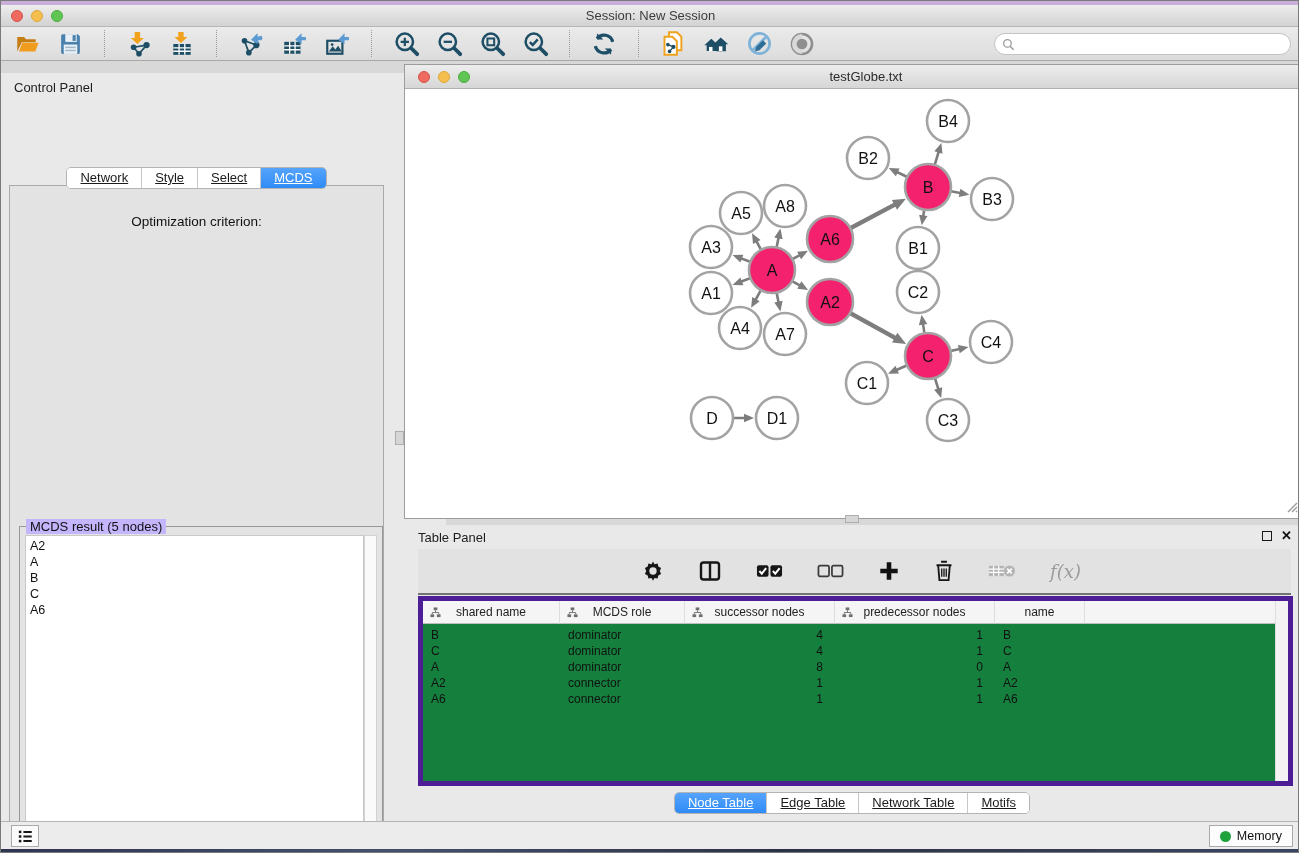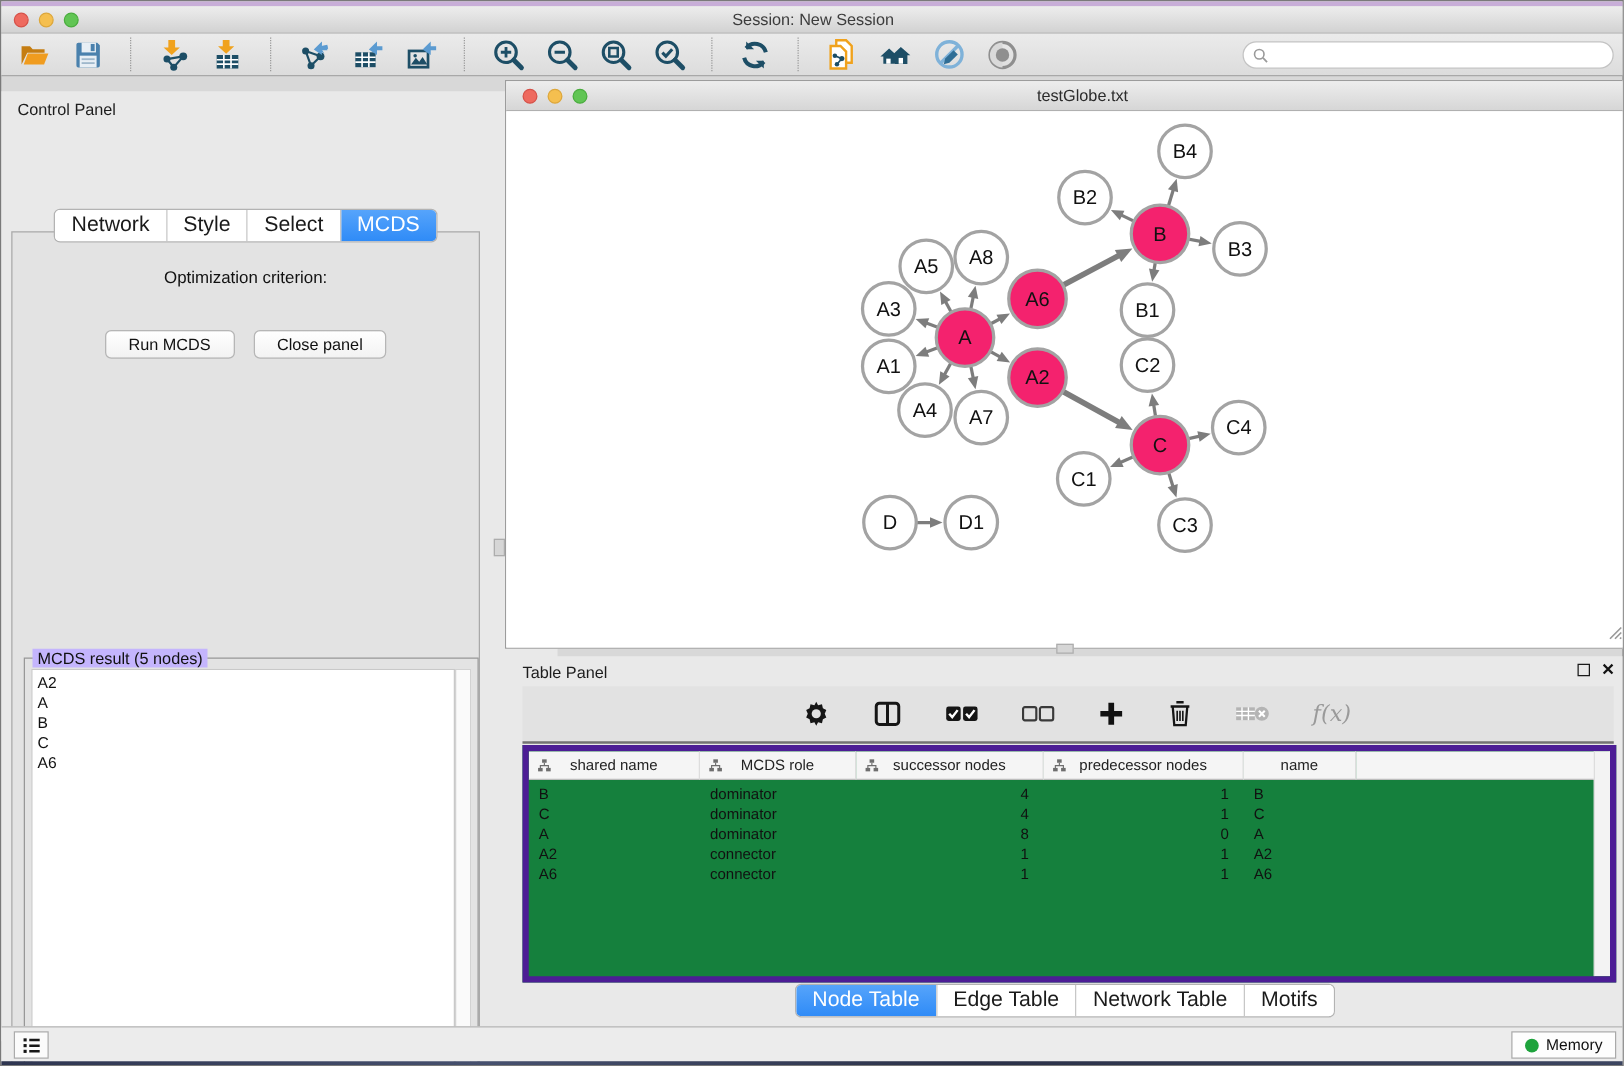--- a/index.html
+++ b/index.html
@@ -33,22 +33,22 @@
   
   .control-panel { position:absolute; left:0; top:72px; width:445px; height:760px; background:#e9e9e9; }
   .panel-head { position:relative; height:26px; }
   .panel-head .ptitle { position:absolute; left:13px; top:7px; font-size:13px; color:#1d1d1d; }
   .panel-icons { position:absolute; right:8px; top:6px; display:flex; gap:9px; align-items:center; }
   .float-ic { width:10px; height:10px; border:1.6px solid #1a1a1a; display:inline-block; }
   .close-ic { font-size:13px; font-weight:bold; color:#111; line-height:10px; }
 
   .seg-tabs { display:inline-flex; border-radius:5px; overflow:hidden; background:#fff;
               border:1px solid #b3b3b3; }
-  .seg-tab { padding:2px 13px 3px; font-size:17px; color:#1a1a1a; background:#fff;
-             border-left:1px solid #c7c7c7; cursor:default; white-space:nowrap; }
+  .seg-tab { padding:2px 13px 3px; font-size:13px; color:#1a1a1a; background:#fff;
+             border-left:1px solid #c7c7c7; cursor:default; white-space:nowrap;text-decoration:underline; }
   .seg-tab:first-child { border-left:none; }
   .seg-tab.sel { background:linear-gradient(#56a4fb,#2f8bf7); color:#fff; }
   .cp-tabs-row { position:absolute; left:0; top:94px; width:391px; text-align:center; z-index:3; }
 
   .cp-box { position:absolute; left:8px; top:112px; width:375px; height:701px;
             border:1px solid #a9a9a9; background:#e3e3e3; }
   .opt-label { position:absolute; left:0; top:28px; width:100%; text-align:center;
                font-size:13.5px; color:#111; }
   .dropdown { position:absolute; left:35px; top:45px; width:313px; height:23px; background:#fff;
               border:1px solid #b6b6b6; border-radius:5px; display:flex; align-items:center; }
@@ -290,24 +290,20 @@
     <div class="cp-tabs-row">
       <span class="seg-tabs" id="cp-tabs">
           <span class="seg-tab">Network</span>
           <span class="seg-tab">Style</span>
           <span class="seg-tab">Select</span>
           <span class="seg-tab sel">MCDS</span>
         </span>
     </div>
     <div class="cp-box">
       <div class="opt-label">Optimization criterion:</div>
-      <div class="btn-row">
-        <button class="mac-btn">Run MCDS</button>
-        <button class="mac-btn">Close panel</button>
-      </div>
       <div class="result-fieldset">
         <span class="result-legend">MCDS result (5 nodes)</span>
         <div class="result-list" id="result-list">
             <div class="li">A2</div>
             <div class="li">A</div>
             <div class="li">B</div>
             <div class="li">C</div>
             <div class="li">A6</div>
           </div>
         <div class="result-scroll"></div>

